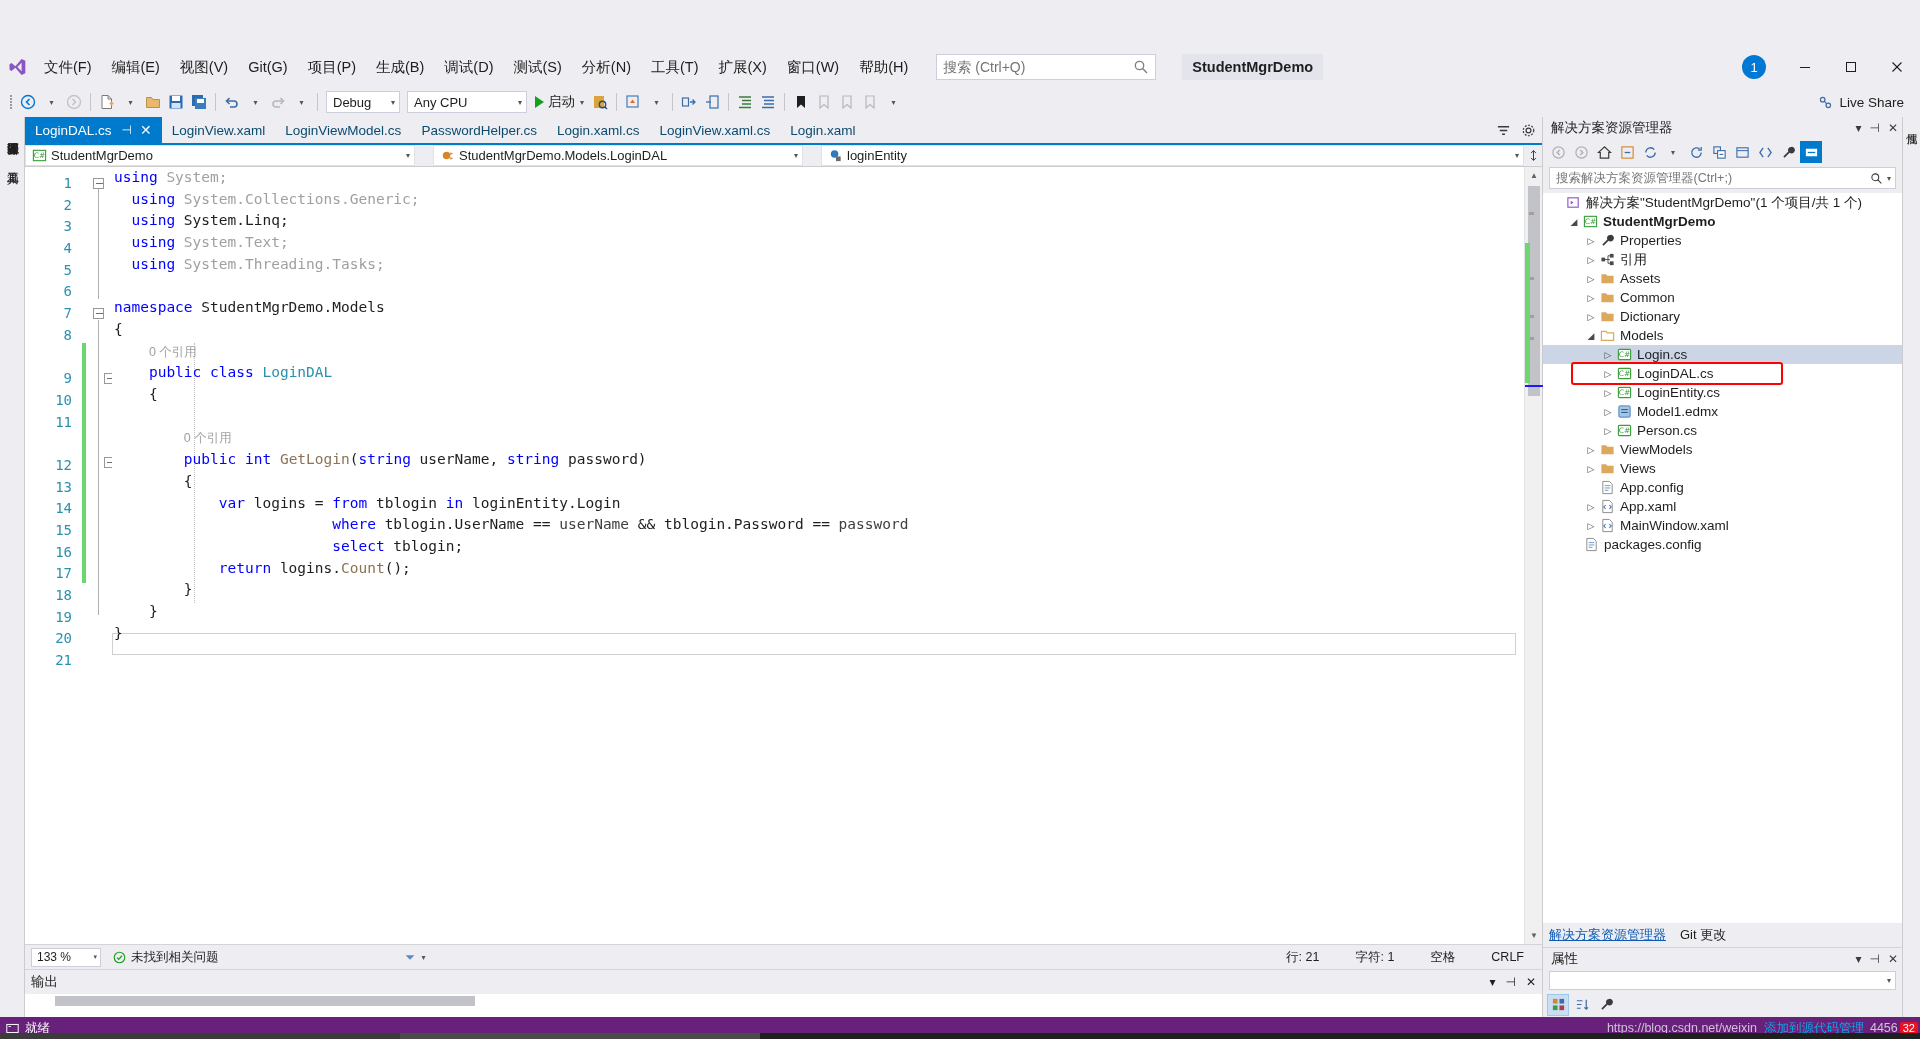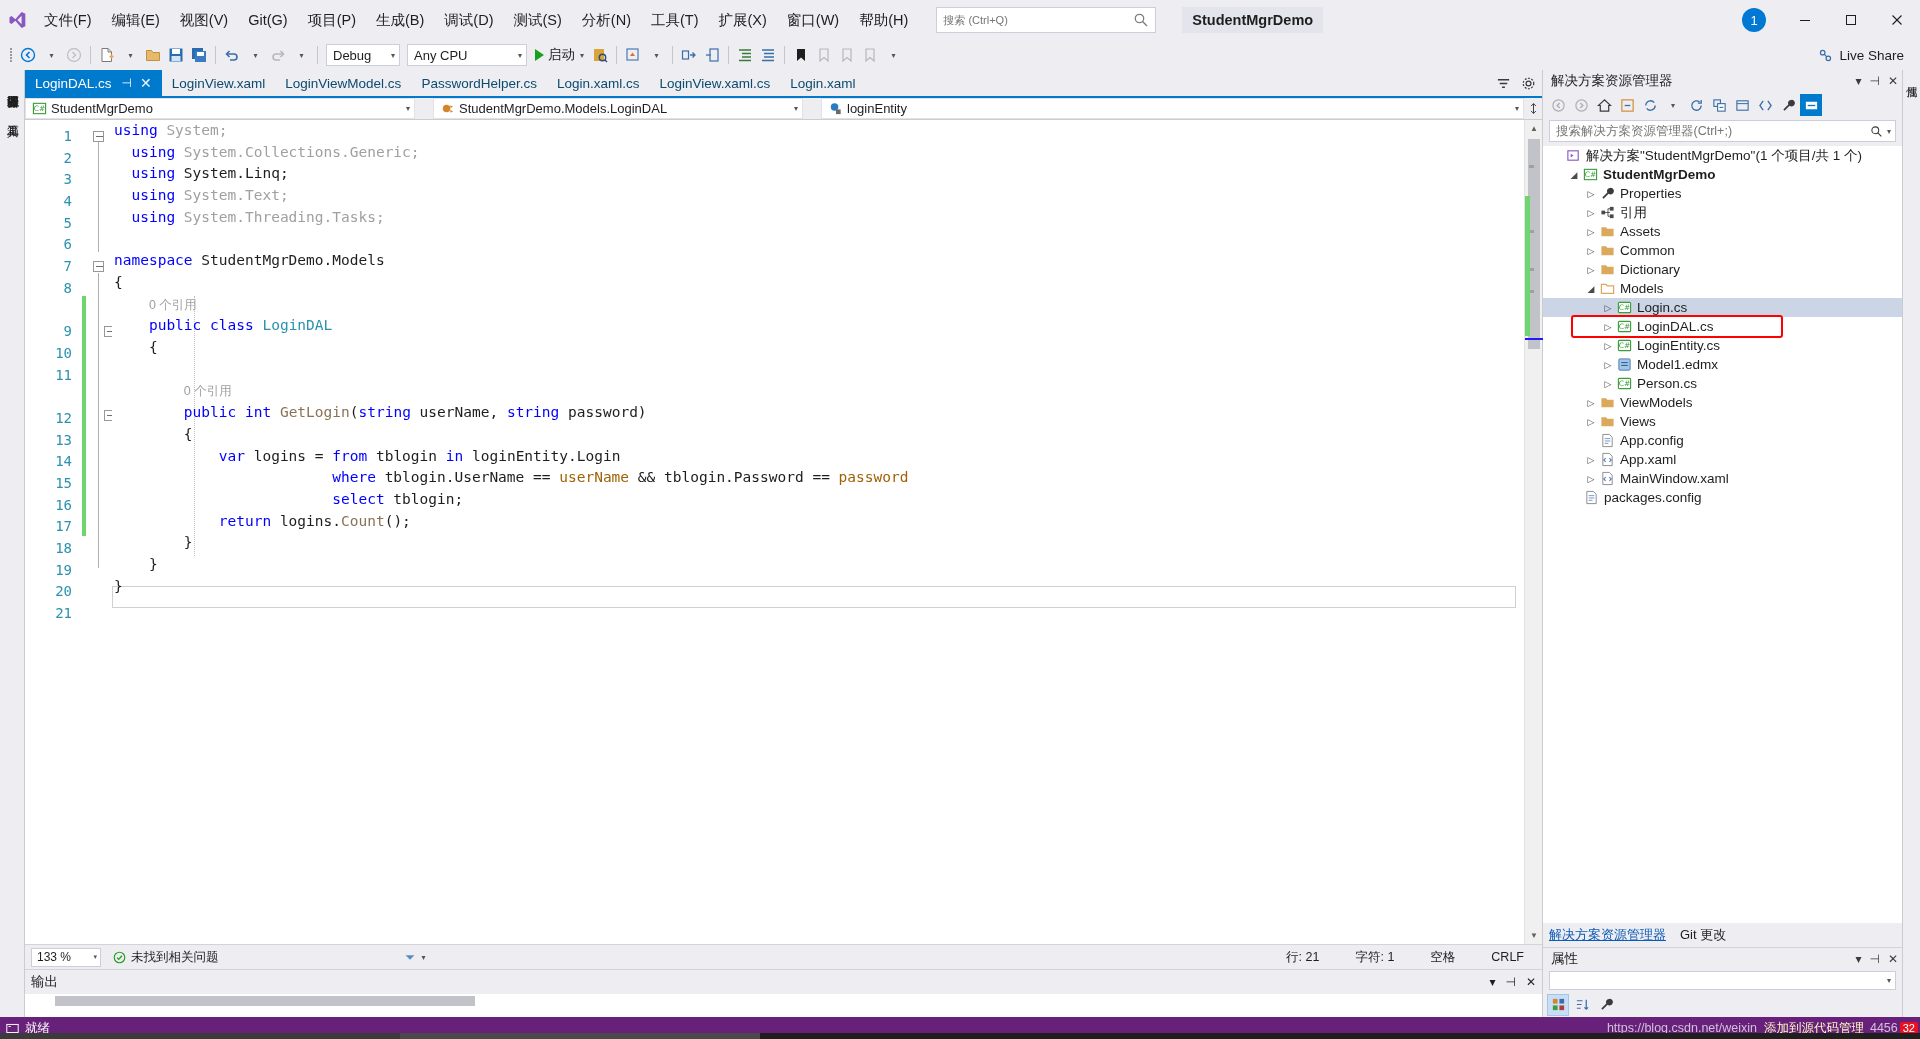--- a/index.html
+++ b/index.html
@@ -7,27 +7,27 @@
   body {
     font-family: "Liberation Sans", sans-serif;
     font-size: 13px;
     background:#eeeef2;
     color:#1e1e1e;
     -webkit-font-smoothing: antialiased;
   }
   .app { width:1920px; height:1039px; display:flex; flex-direction:column; background:#eeeef2; position:relative; }
 
   
-  .titlebar { height:40px; display:flex; align-items:center; background:#eeeef2; flex:0 0 40px; }
+  .titlebar { height:40px; display:flex; align-items:center; background:#eeeef2; flex:0 0 40px;margin-top:47px; }
   .vs-logo { width:34px; display:flex; align-items:center; justify-content:center; }
   .vs-logo svg { width:20px; height:20px; }
   .menu { display:flex; align-items:center; height:100%; }
   .menu-item { padding:0 10px; height:100%; display:flex; align-items:center; font-size:14.5px; color:#1e1e1e; white-space:nowrap; cursor:default; }
   .search-wrap { margin-left:18px; width:220px; height:26px; background:#fff; border:1px solid #cccedb; display:flex; align-items:center; padding:0 6px; }
-  .search-wrap input { border:0; outline:0; width:100%; font-size:11px; color:#6d6d6d; font-family:"Liberation Sans", sans-serif; background:transparent; }
+  .search-wrap input { border:0; outline:0; width:100%; font-size:14px; color:#6d6d6d; font-family:"Liberation Sans", sans-serif; background:transparent; }
   .search-ico { width:16px; height:16px; flex:0 0 16px; opacity:.65; }
   .sln-name { margin-left:26px; font-weight:bold; font-size:14.5px; background:#e4e4ec; padding:5px 10px; }
   .titlebar-right { margin-left:auto; display:flex; align-items:center; height:100%; }
   .badge-circle { width:24px; height:24px; border-radius:50%; background:#0078d4; color:#fff; font-size:13px; display:flex; align-items:center; justify-content:center; margin-right:16px; }
   .wbtn { width:46px; height:40px; display:flex; align-items:center; justify-content:center; cursor:default; }
   .wbtn svg { width:12px; height:12px; }
 
   
   .toolbar { height:30px; flex:0 0 30px; display:flex; align-items:center; background:#eeeef2; padding-left:8px; gap:1px; }
   .tb { height:24px; min-width:22px; display:flex; align-items:center; justify-content:center; padding:0 2px; cursor:default; }
@@ -81,21 +81,21 @@
   .fold-box { position:absolute; left:3px; top:5px; width:11px; height:11px; border:1px solid #989898; background:#fff; }
   .fold-box:after { content:""; position:absolute; left:2px; top:4px; width:7px; height:1px; background:#707070; }
   .fold-line { position:absolute; left:8px; width:1px; background:#b0b0b0; }
   .code-area { flex:1; position:relative; overflow:hidden; background:#fff; padding-top:6px; }
   .cl { height:21.7px; line-height:21.7px; font-family:"DejaVu Sans Mono", monospace; font-size:14.5px; white-space:pre; color:#1e1e1e; }
   .cl .kw { color:#0000ff; }
   .cl .ty { color:#2b91af; }
   .cl .gray { color:#a0a0a0; }
   .cl .mth { color:#8b7355; }
   .cl .ref { color:#a0a0a0; font-family:"Liberation Sans", sans-serif; font-size:12.5px; }
-  .cl .blu { color:#a16207; }
+  .cl .blu { color:#404040; }
   .indent-guide { position:absolute; width:1px; border-left:1px dotted #c0c0c0; }
   .caret-line { position:absolute; left:0; right:0; height:21.7px; border:1px solid #d0d0d0; }
 
   .ed-scroll { width:18px; flex:0 0 18px; background:#f0f0f0; position:relative; border-left:1px solid #e2e2e2; }
   .ed-scroll .thumb { position:absolute; left:3px; width:12px; background:#c2c3c9; }
   .ed-scroll .arw { position:absolute; left:0; width:18px; height:17px; display:flex; align-items:center; justify-content:center; font-size:8px; color:#606060; }
   .ed-mark { position:absolute; width:5px; height:3px; background:#a0a0a0; left:4px; }
   .ed-green { position:absolute; left:0; width:5px; background:#6ed66e; }
   .ed-blue { position:absolute; left:0; width:18px; height:2px; background:#1a1aff; }
 
@@ -144,21 +144,21 @@
 
   
   .far-rail { width:18px; flex:0 0 18px; background:#eeeef2; border-left:1px solid #ccccce; display:flex; flex-direction:column; align-items:center; padding-top:8px; gap:16px; }
   .far-rail .rt { writing-mode:vertical-rl; font-size:11px; color:#1e1e1e; }
 
   
   .statusbar { height:22px; flex:0 0 22px; background:#68217a; color:#fff; display:flex; align-items:center; padding-left:6px; font-size:12.5px; gap:8px; }
   .statusbar .ready { display:flex; align-items:center; gap:6px; }
   .statusbar .sb-right { margin-left:auto; display:flex; align-items:center; gap:0; }
   .wm { color:#d8c8e0; font-size:12.5px; opacity:.95; }
-  .wm2 { color:#fef9c3; font-size:12.5px; }
+  .wm2 { color:#0ea5e9; font-size:12.5px; }
   .red-badge { background:#e81123; color:#fff; font-size:11px; padding:0 3px; border-radius:2px; margin:0 2px; }
   .taskbar { position:absolute; left:0; bottom:0; width:1920px; height:6px; background:#1f1f1f; }
   .taskbar .seg { position:absolute; top:0; height:6px; background:#3b3b3b; }
 </style>
 </head>
 <body>
 
 <div class="app">
 
   <div class="titlebar">

